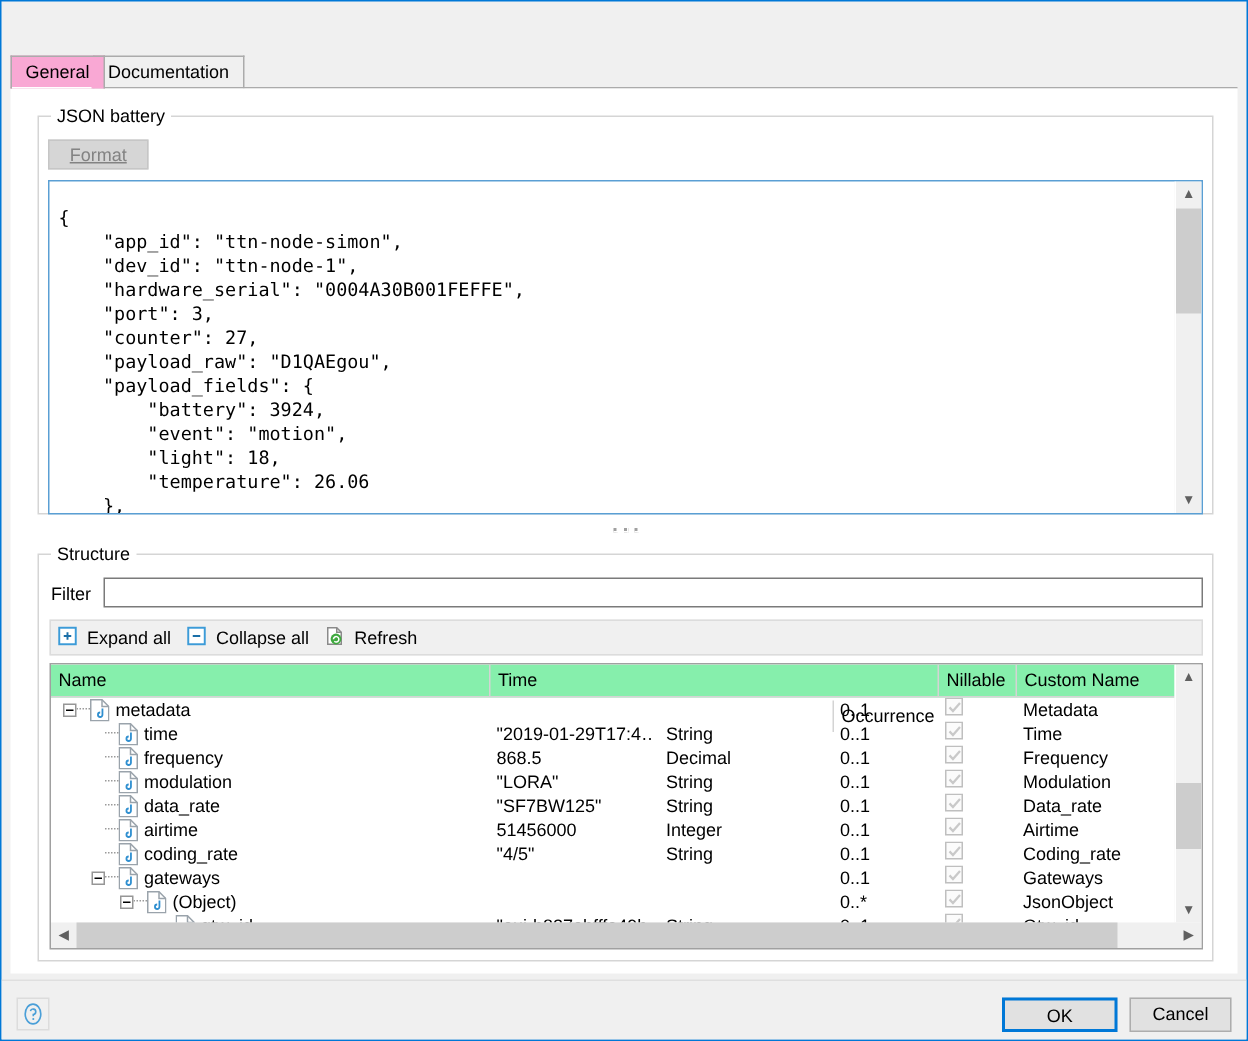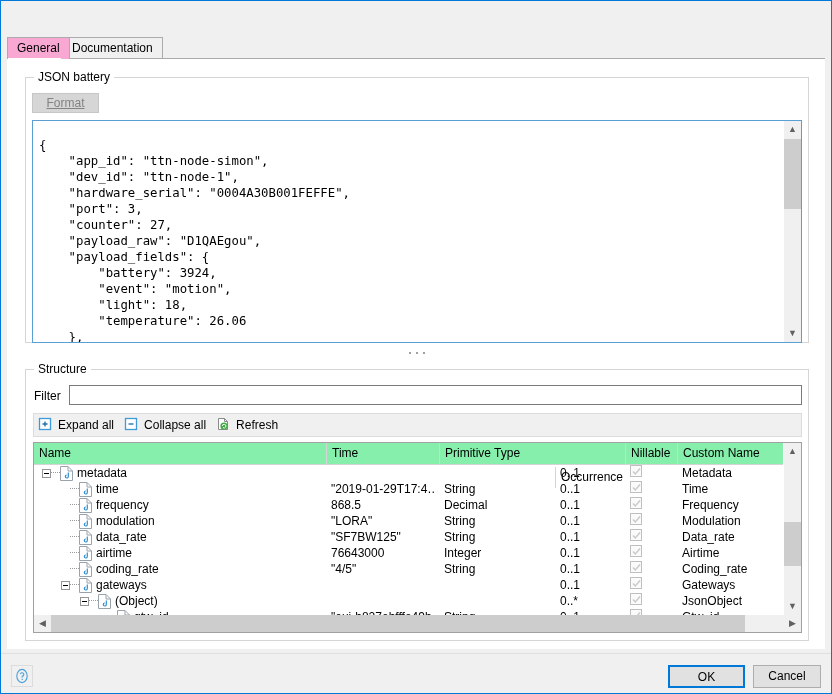--- a/index.html
+++ b/index.html
@@ -466,21 +466,20 @@
       </span>
       <span>Refresh</span>
     </div>
   </div>
 
   <div class="treewrap" style="left:32px; top:441px; width:769px; height:191px;">
 
     <div class="thead" style="width:751px;">
       <div class="th first" style="left:0px;   width:292px;">Name</div>
       <div class="th" style="left:292px; width:113px;">Time</div>
-      <div class="th" style="left:405px; width:116px;">Primitive Type</div>
       <div class="th" style="left:521px; width:70px;margin-top:24px;">Occurrence</div>
       <div class="th" style="left:591px; width:52px;">Nillable</div>
       <div class="th" style="left:643px; width:108px;">Custom Name</div>
     </div>
 
     <div id="rows">
         <div class="trow" style="top: 22px;">
           <div class="namecell" style="left: 8px;">
             <span class="expander"></span>
             <span class="dotline"></span>
@@ -579,21 +578,21 @@
           <div class="namecell" style="left: 27px;">
             <span style="width:9px;flex:0 0 auto;"></span>
             <span class="dotline"></span>
             <span class="nodeicon"><svg width="13" height="15" viewBox="0 0 13 15">
                 <path d="M0.5 0.5 H8 L12.5 5 V14.5 H0.5 Z" fill="#ffffff" stroke="#9aa3ab" stroke-width="1"></path>
                 <path d="M8 0.5 V5 H12.5" fill="none" stroke="#9aa3ab" stroke-width="1"></path>
                 <path d="M8.3 6.4 v4.1 a1.5 1.5 0 1 1 -1.5 -1.5" fill="none" stroke="#2f8fd0" stroke-width="1.2"></path>
               </svg></span>
             <span class="nodelabel">airtime</span>
           </div>
-          <div class="cell" style="left: 297px; width: 105px;">76643000</div>
+          <div class="cell" style="left: 297px; width: 105px;">51456000</div>
           <div class="cell" style="left: 410px; width: 108px;">Integer</div>
           <div class="cell" style="left: 526px; width: 62px;">0..1</div>
           <div class="cell" style="left: 596px; width: 52px;"><span class="chk"><svg width="9" height="9" viewBox="0 0 9 9">
                 <path d="M1 4.6 L3.3 7 L8 1.6" fill="none" stroke="#c9c9c9" stroke-width="1.5"></path>
               </svg></span></div>
           <div class="cell" style="left: 648px; width: 100px;">Airtime</div>
         </div>
         <div class="trow" style="top: 118px;">
           <div class="namecell" style="left: 27px;">
             <span style="width:9px;flex:0 0 auto;"></span>

